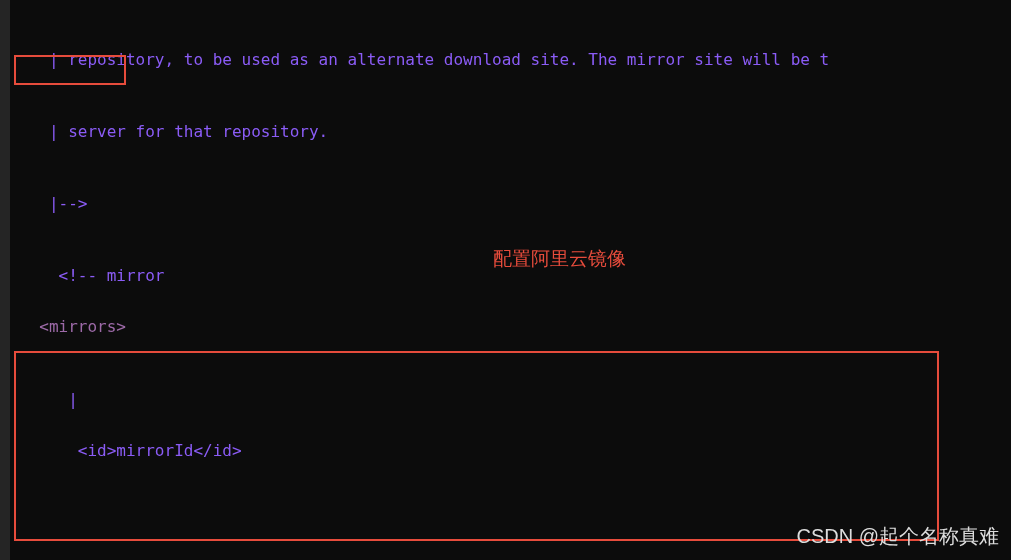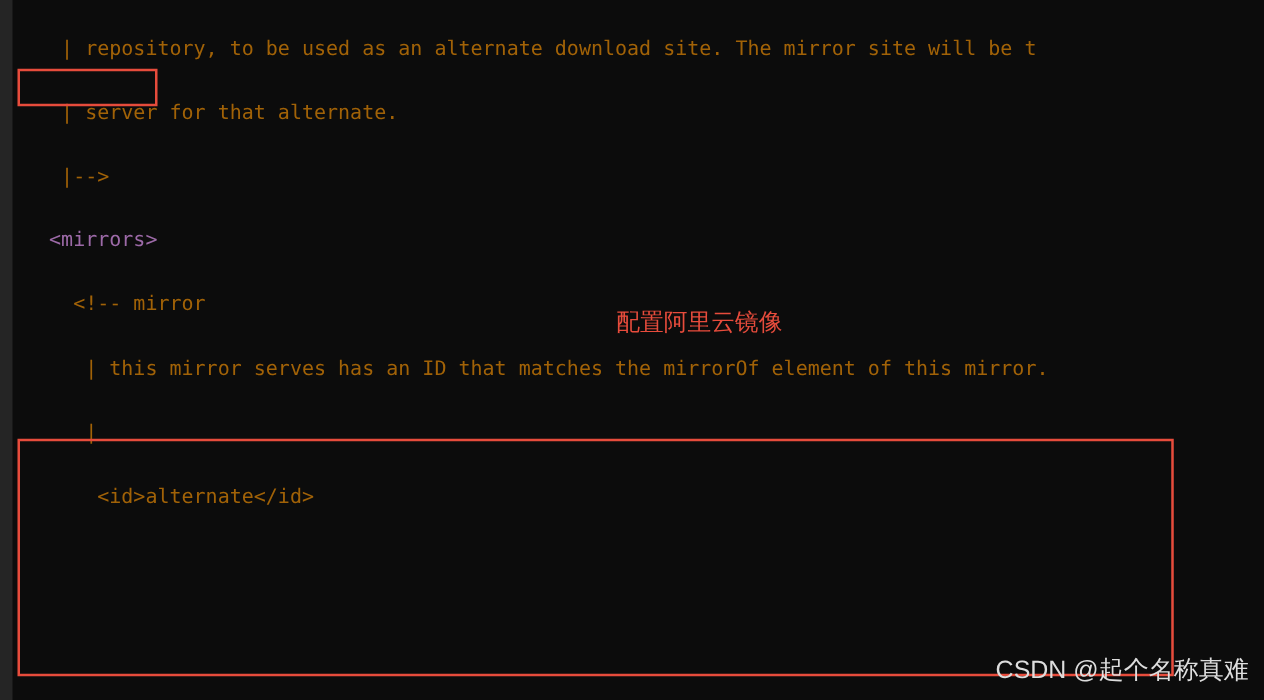--- a/index.html
+++ b/index.html
@@ -24,21 +24,22 @@
       left: 0;
       top: 0;
       width: 10px;
       height: 100%;
       background: #252525;
     }
     .tag {
       color: #9d6aa8;
     }
     .comment {
-      color: #a16207;
+      color: #8b5cf6;
+      margin-top: 21px;
     }
     .line {
       display: block;
       position: relative;
     }
     .highlight-box-top {
       position: absolute;
       border: 2px solid #e74c3c;
       top: 55px;
       left: 14px;
@@ -81,27 +82,26 @@
 
 <div class="gutter"></div>
 
 <div class="highlight-box-top"></div>
 <div class="highlight-box-bottom"></div>
 <div class="annotation">配置阿里云镜像</div>
 <div class="watermark">CSDN @起个名称真难</div>
 
 <div class="code-area">
 <span class="line comment">   | repository, to be used as an alternate download site. The mirror site will be t</span>
-<span class="line comment">   | server for that alternate.</span>
+<span class="line comment">   | server for that repository.</span>
 <span class="line comment">   |--&gt;</span>
+<span class="line comment">    &lt;!-- mirror</span>
 <span class="line tag">  &lt;mirrors&gt;</span>
-<span class="line comment">    &lt;!-- mirror</span>
-<span class="line comment">     | this mirror serves has an ID that matches the mirrorOf element of this mirror.</span>
 <span class="line comment">     |</span>
-<span class="line"><span class="comment">      &lt;id&gt;</span><span class="comment">alternate</span><span class="comment">&lt;/id&gt;</span></span>
+<span class="line"><span class="comment">      &lt;id&gt;</span><span class="comment">mirrorId</span><span class="comment">&lt;/id&gt;</span></span>
 
 
 
 
 
 
 
 
 
 

